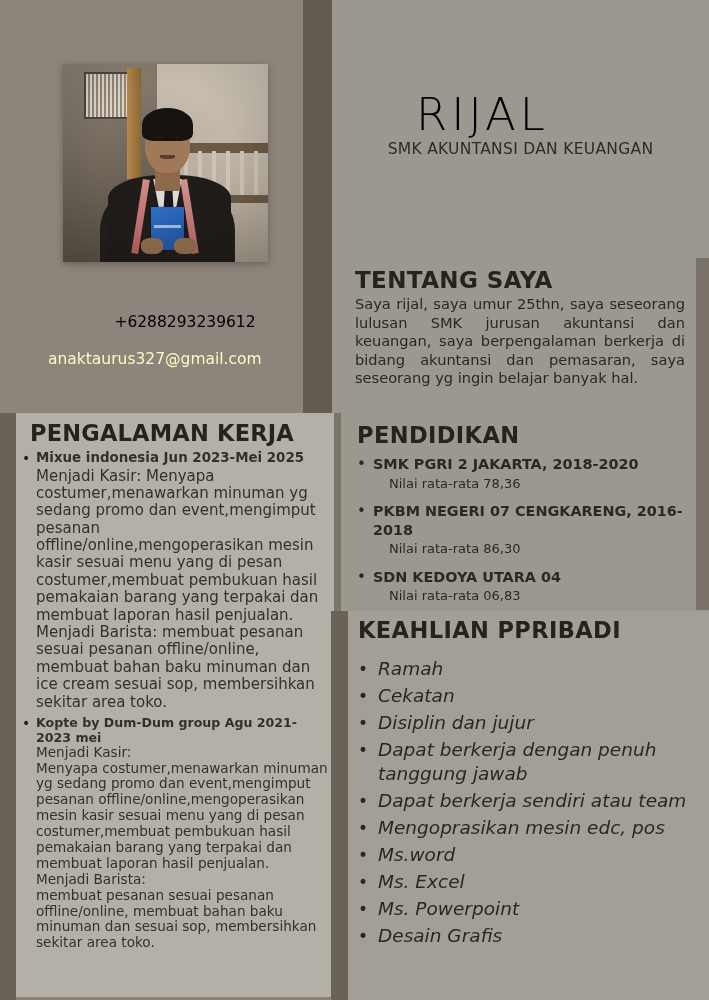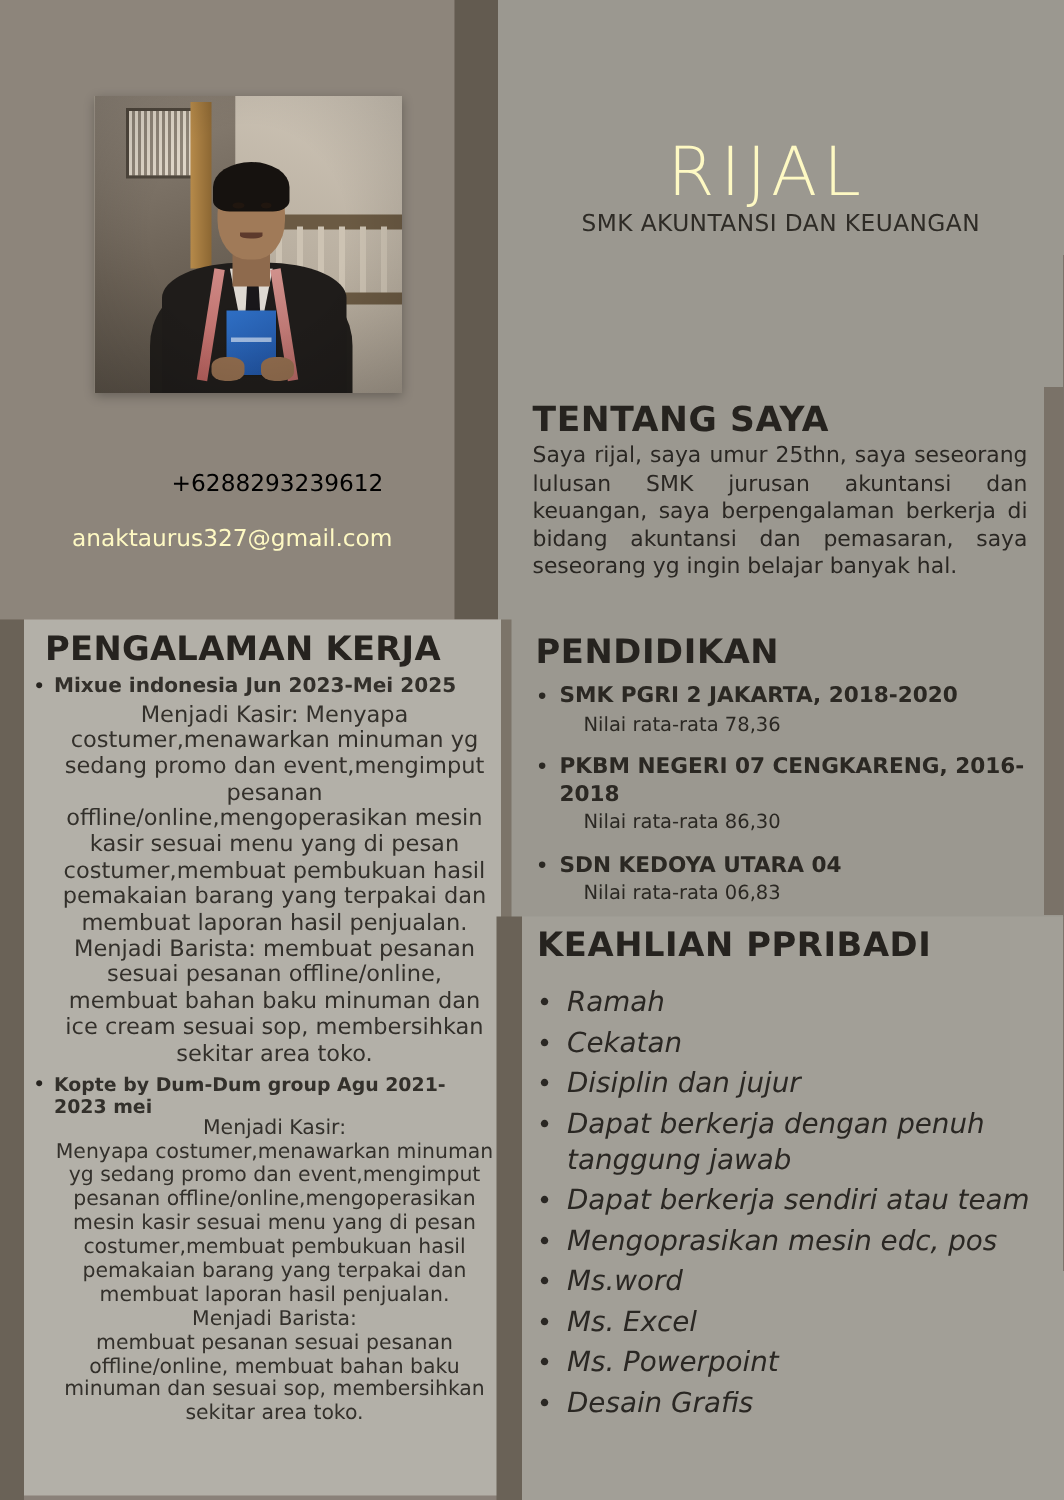--- a/index.html
+++ b/index.html
@@ -160,24 +160,23 @@
     background: radial-gradient(ellipse at 50% 45%, rgba(0,0,0,0) 45%, rgba(0,0,0,.18) 100%);
   }
 
   
   #name-title {
     position: absolute;
     left: 332px; top: 88px; width: 301px;
     text-align: center;
     font-size: 45px;
     letter-spacing: 4px;
-    color: #fef9c3;
+    color: #000000;
     font-weight: 300;
     font-family: "DejaVu Sans", sans-serif;
-    margin-left: 29px;
   }
   #name-subtitle {
     position: absolute;
     left: 332px; top: 140px; width: 377px;
     text-align: center;
     font-size: 15.5px;
     letter-spacing: 0.3px;
     color: #2e2b26;
     font-family: "DejaVu Sans", sans-serif;
   }
@@ -230,21 +229,20 @@
     color: #26231f;
   }
   .exp-title {
     font-weight: bold; font-size: 13.4px; line-height: 1.22;
   }
   .exp-desc {
     margin-left: 14px;
     font-size: 15px;
     line-height: 1.16;
     white-space: pre-line;
-    text-align: center;
   }
   #exp-item-2 .exp-title { font-size: 12.6px; }
   #exp-item-2 .exp-desc  { font-size: 13.6px; line-height: 1.17; margin-top: -1px; }
 
   
   #edu-list {
     position: absolute;
     left: 357px; top: 455px; width: 340px;
     font-family: "DejaVu Sans", sans-serif;
     color: #2b2823;

